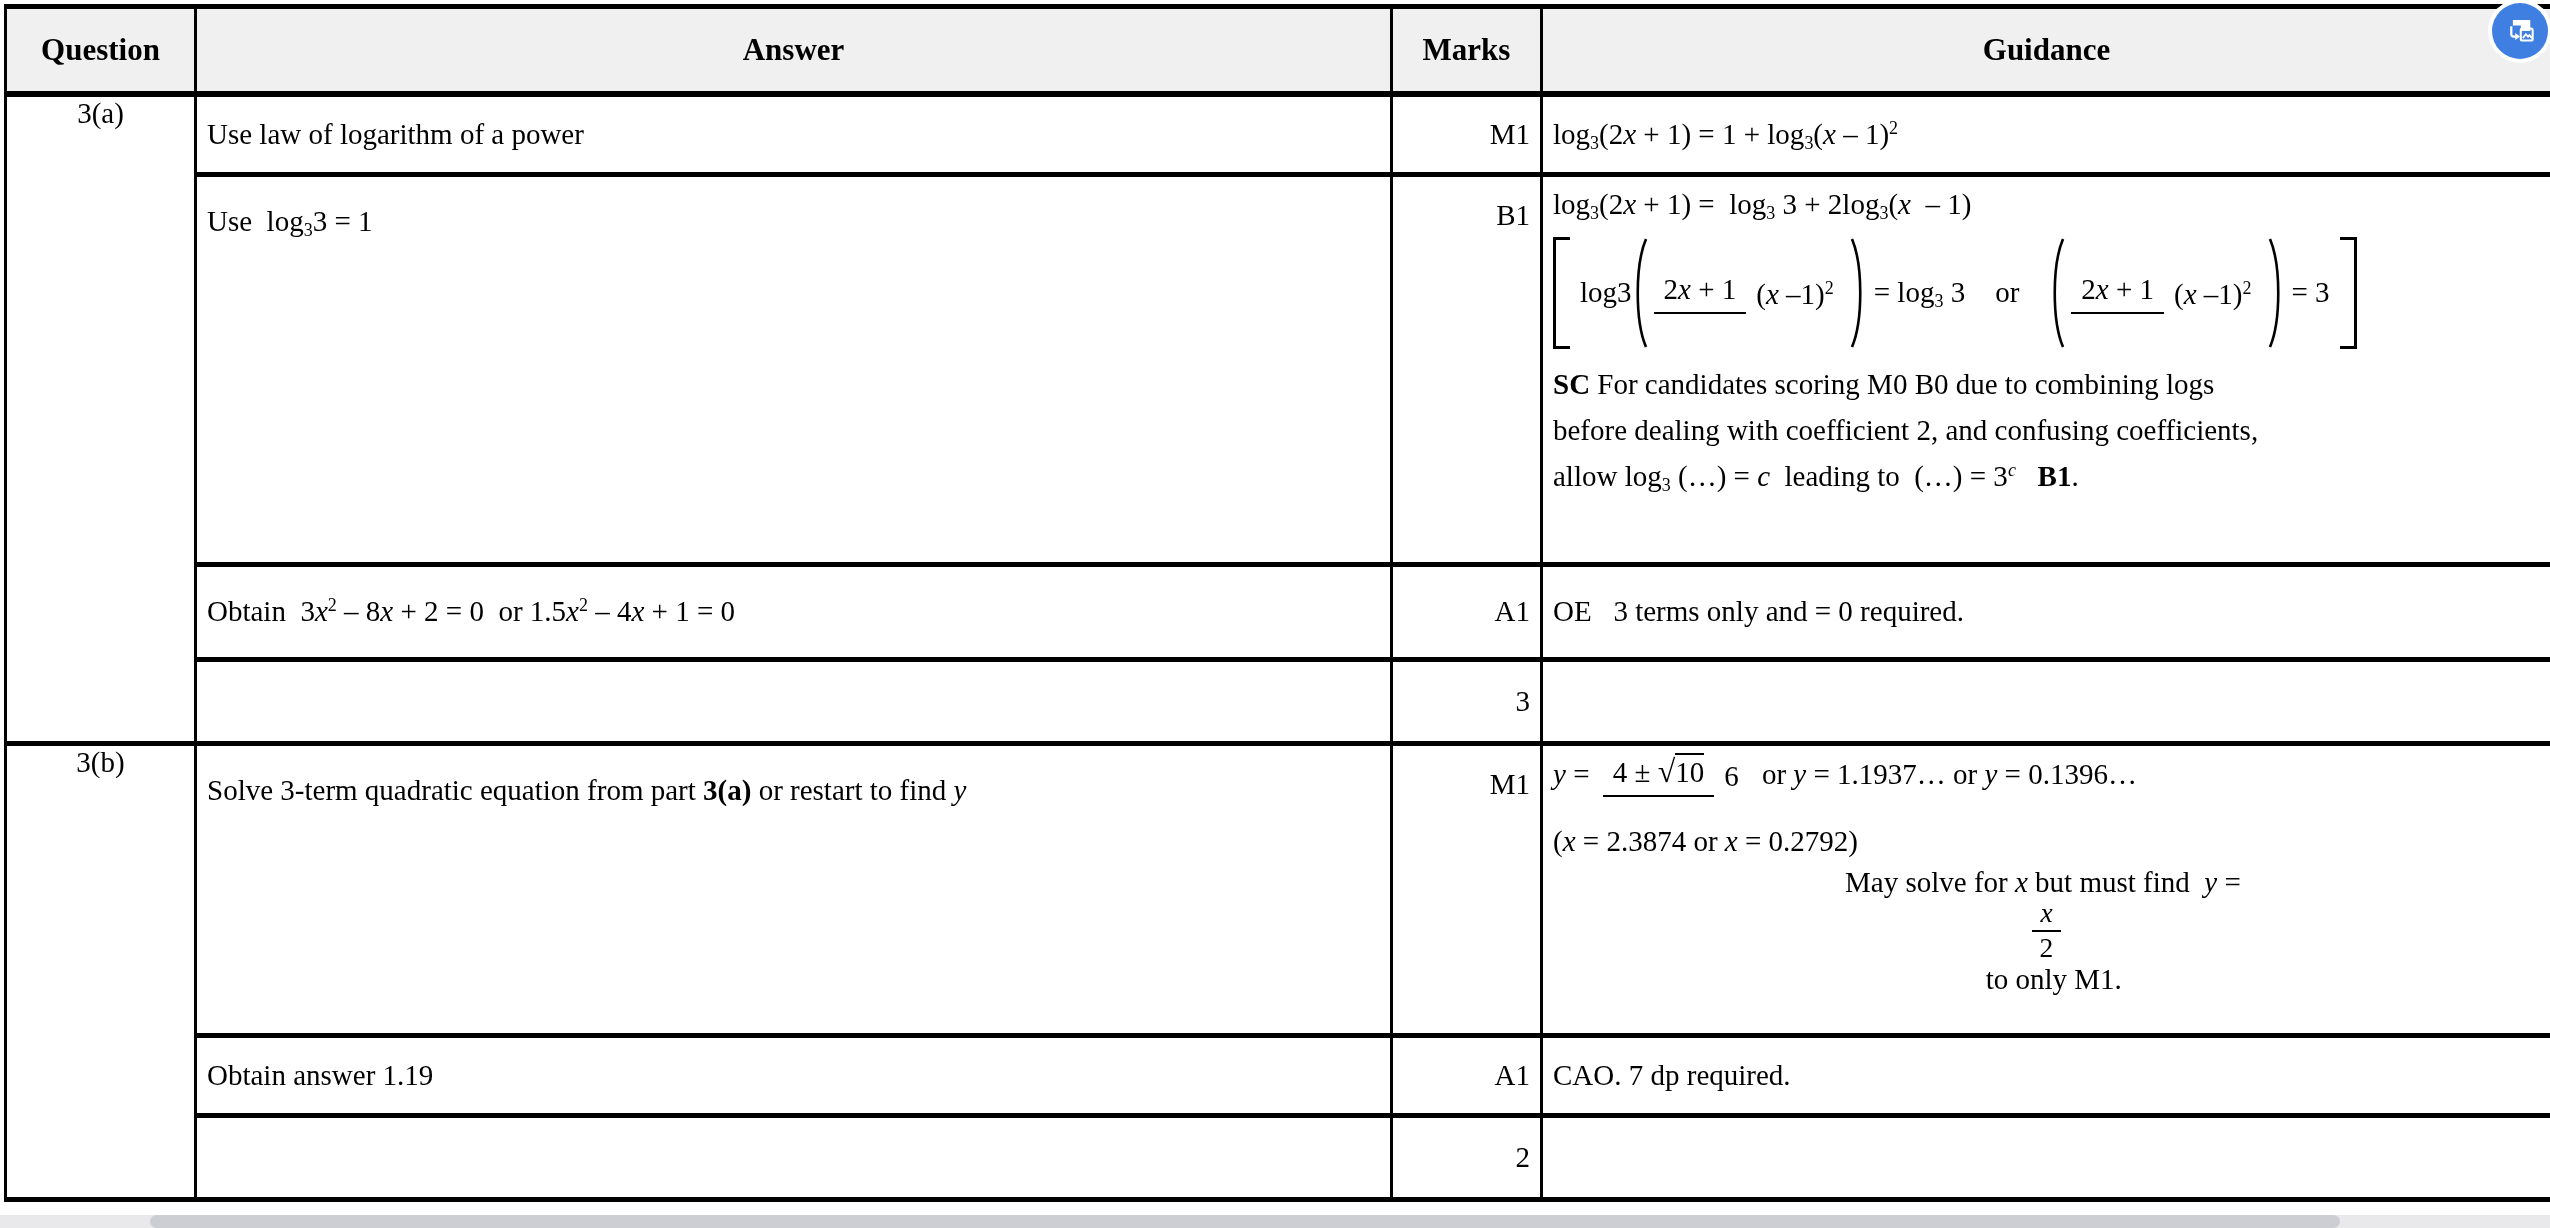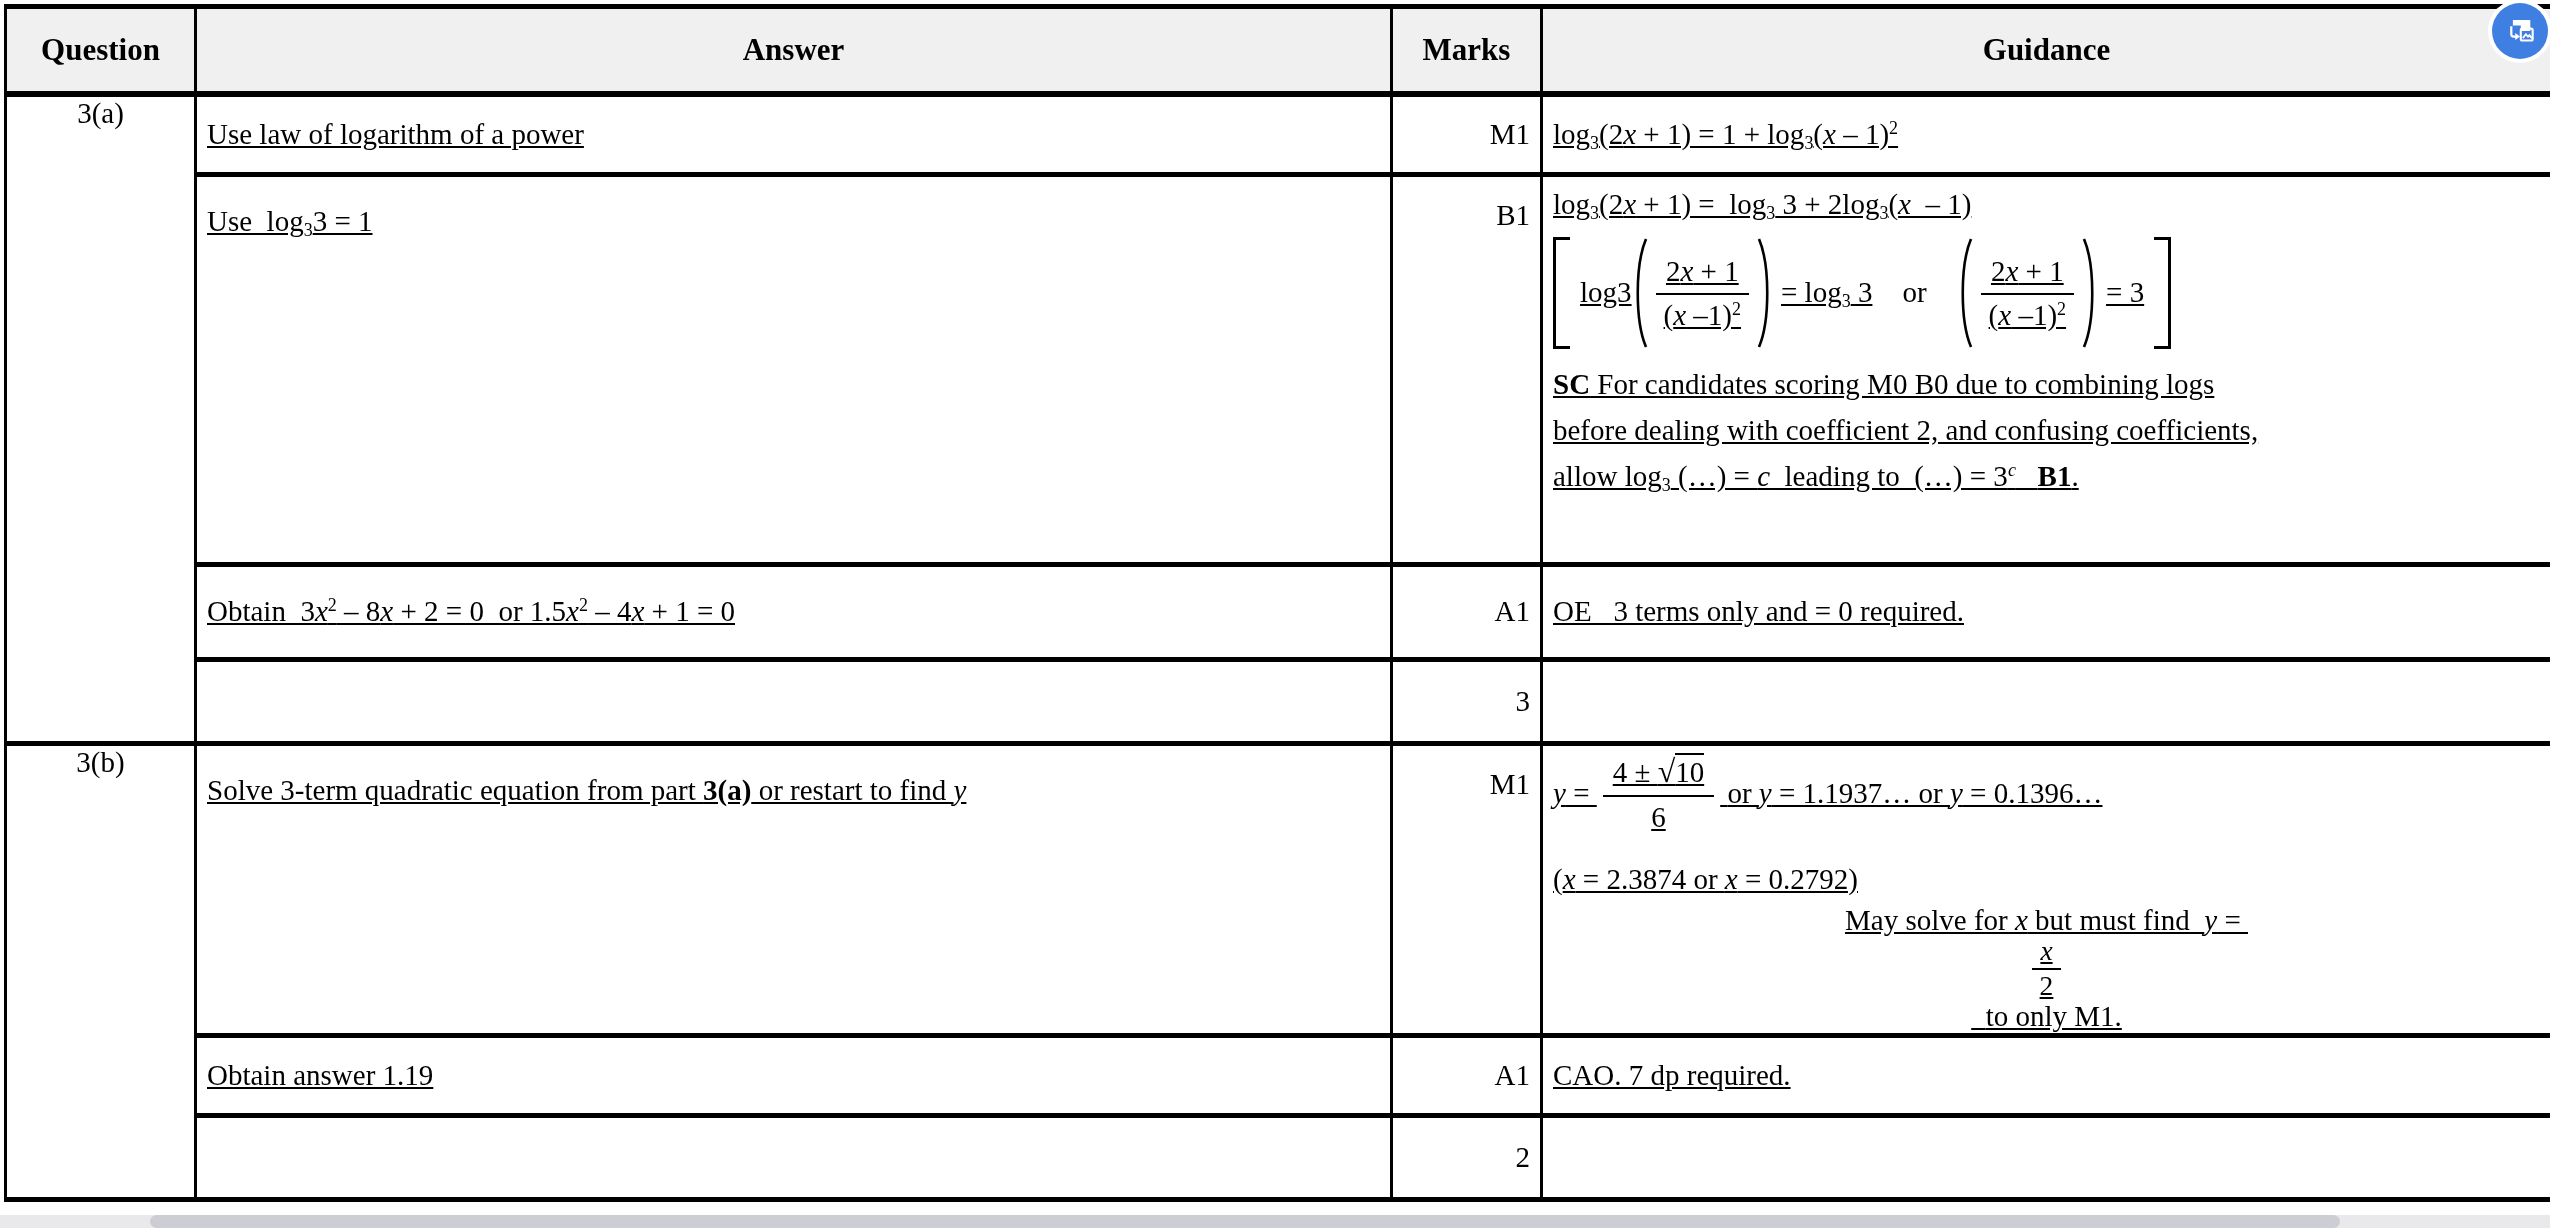--- a/index.html
+++ b/index.html
@@ -26,33 +26,33 @@
   }
   .qcell { vertical-align:top; text-align:center; padding-top:26px; }
   .acell { text-align:left; padding-left:22px; padding-right:16px; vertical-align:middle; }
   .mcell { text-align:right; font-weight:normal; padding-right:22px; vertical-align:middle; }
   .gcell { text-align:left; padding-left:15px; padding-right:12px; vertical-align:middle; }
   .v-top { vertical-align:top; }
   .acell.v-top { padding-top:28px; }
   .mcell.v-top { padding-top:22px; }
   .gcell.v-top { padding-top:6px; }
 
-  .rich { white-space:pre-wrap;text-decoration:underline; }
+  .rich { white-space:pre-wrap; }
   i { font-style:italic; }
   b { font-weight:bold; }
   sub { font-size:0.62em; vertical-align:baseline; position:relative; top:0.28em; line-height:0; }
   sup { font-size:0.62em; vertical-align:baseline; position:relative; top:-0.55em; line-height:0; }
   .ovl { border-top:2.5px solid #000; padding-top:1px; }
   .rad { font-size:1.1em; }
 
   
   .line { display:block; line-height:1.45; }
   .eqrow { display:flex; align-items:center; }
   .display-eq { margin:12px 0 12px 0; }
-  .frac { display:inline-flex; flex-direction:column; align-items:center; margin:0 6px; line-height:1.15; }
+  .frac { display:inline-flex; align-items:center; margin:0 6px; line-height:1.15; }
   .frac .num { padding:2px 10px 5px; border-bottom:2.5px solid #000; }
   .frac .den { padding:4px 10px 0; }
   .frac-sm { display:inline-flex; flex-direction:column; align-items:center; margin:0 8px; line-height:1.05; font-size:0.95em; }
   .frac-sm .num { padding:0 8px 2px; border-bottom:2.5px solid #000; }
   .frac-sm .den { padding:2px 8px 0; }
   .sqb { align-self:stretch; width:14px; }
   .sqb-left  { border-left:3px solid #000; border-top:3px solid #000; border-bottom:3px solid #000; margin-right:10px; }
   .sqb-right { border-right:3px solid #000; border-top:3px solid #000; border-bottom:3px solid #000; margin-left:10px; }
   .paren { flex:0 0 auto; }
   .gap-or { margin:0 30px; }

